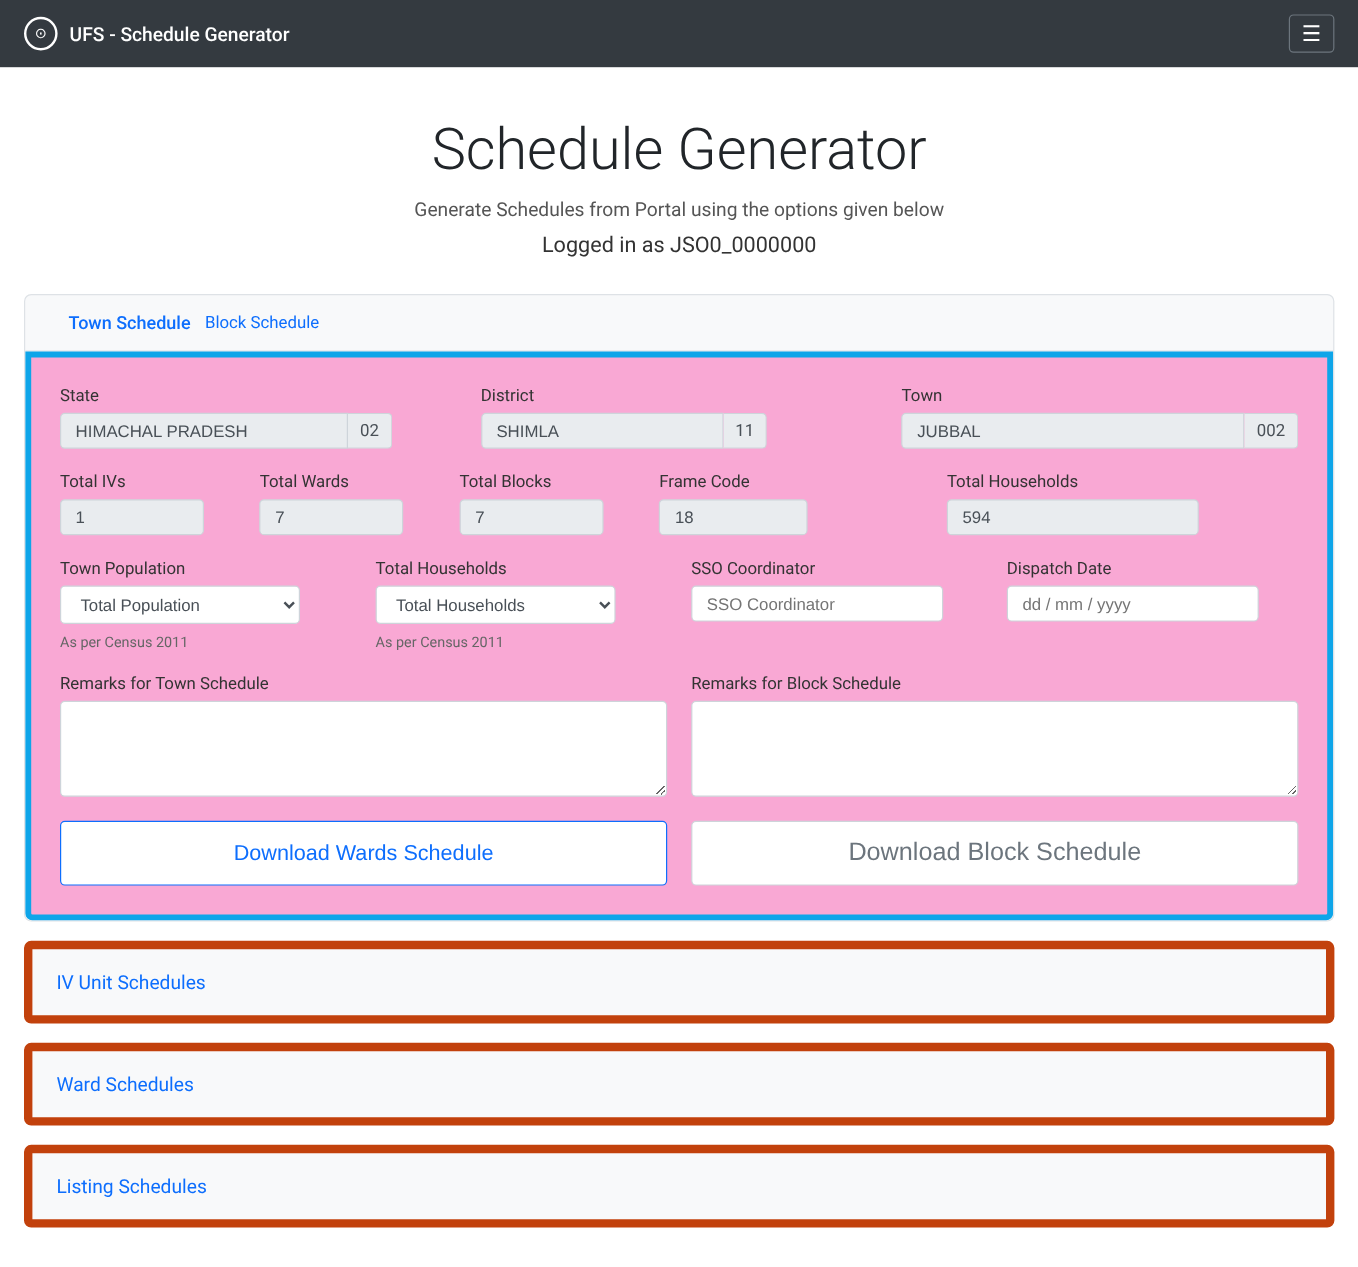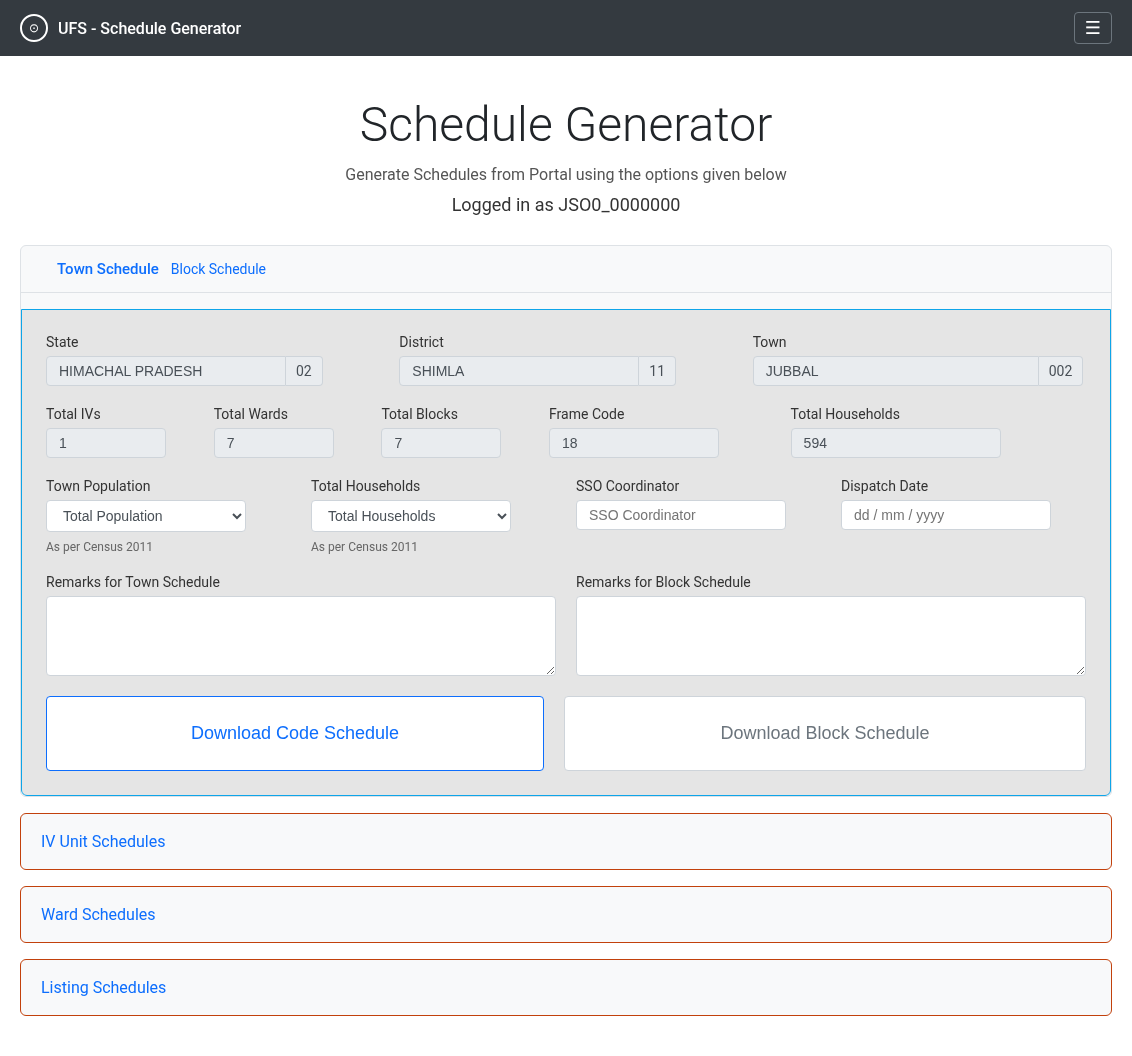--- a/index.html
+++ b/index.html
@@ -94,25 +94,25 @@
     }
     .tab-inactive {
       color: #0d6efd;
       font-size: 14px;
       cursor: pointer;
       text-decoration: none;
     }
 
     
     .form-area {
-      background: #e5e5e5;
-      border: 1px solid #0ea5e9;
+      background: #f9a8d4;
+      border: 5px solid #0ea5e9;
       border-radius: 0 0 6px 6px;
       padding: 24px;
-      margin: 16px 0 0 0;
+      margin: 0 0 0 0;
     }
 
     .form-row {
       display: flex;
       gap: 20px;
       margin-bottom: 20px;
       flex-wrap: wrap;
     }
     .form-group {
       display: flex;
@@ -225,34 +225,34 @@
       border: 1px solid #0d6efd;
       border-radius: 4px;
       color: #0d6efd;
       font-size: 18px;
       font-weight: 400;
       cursor: pointer;
       text-align: center;
     }
     .btn-download-block {
       flex: 1;
-      padding: 26px;
+      padding: 14px;
       background: #fff;
       border: 1px solid #ced4da;
       border-radius: 4px;
       color: #6c757d;
-      font-size: 18px;
+      font-size: 21px;
       font-weight: 400;
       cursor: pointer;
       text-align: center;
     }
 
     
     .section-card {
-      border: 1px solid #c2410c;
+      border: 7px solid #c2410c;
       border-radius: 6px;
       background: #f8f9fa;
       margin-bottom: 16px;
       padding: 18px 20px;
     }
     .section-link {
       color: #0d6efd;
       font-size: 16px;
       font-weight: 400;
       text-decoration: none;
@@ -288,21 +288,21 @@
         <div class="form-group state-group">
           <label class="form-label">State</label>
           <div class="input-with-badge">
             <input type="text" class="form-control" style="width: 240px;" readonly="" value="HIMACHAL PRADESH">
             <span class="input-badge">02</span>
           </div>
         </div>
         <div class="form-group district-group">
           <label class="form-label">District</label>
           <div class="input-with-badge">
-            <input type="text" class="form-control" style="width: 240px;" readonly="" value="SHIMLA">
+            <input type="text" class="form-control" style="width: 202px;" readonly="" value="SHIMLA">
             <span class="input-badge">11</span>
           </div>
         </div>
         <div class="form-group town-group">
           <label class="form-label">Town</label>
           <div class="input-with-badge">
             <input type="text" class="form-control" style="width: 286px;" readonly="" value="JUBBAL">
             <span class="input-badge">002</span>
           </div>
         </div>
@@ -316,21 +316,21 @@
         <div class="form-group wards-group">
           <label class="form-label">Total Wards</label>
           <input type="text" class="form-control" style="width: 120px;" readonly="" value="7">
         </div>
         <div class="form-group blocks-group">
           <label class="form-label">Total Blocks</label>
           <input type="text" class="form-control" style="width: 120px;" readonly="" value="7">
         </div>
         <div class="form-group frame-group">
           <label class="form-label">Frame Code</label>
-          <input type="text" class="form-control" style="width: 170px;" readonly="" value="18">
+          <input type="text" class="form-control" style="width: 124px;" readonly="" value="18">
         </div>
         <div class="form-group hh-group">
           <label class="form-label">Total Households</label>
           <input type="text" class="form-control" style="width: 210px;" readonly="" value="594">
         </div>
       </div>
 
       <div class="form-row">
         <div class="form-group pop-group">
           <label class="form-label">Town Population</label>
@@ -361,21 +361,21 @@
           <label class="form-label">Remarks for Town Schedule</label>
           <textarea class="remarks-textarea" style=""></textarea>
         </div>
         <div class="remarks-group">
           <label class="form-label">Remarks for Block Schedule</label>
           <textarea class="remarks-textarea" style=""></textarea>
         </div>
       </div>
 
       <div class="buttons-row">
-        <button class="btn-download-town">Download Code Schedule</button>
+        <button class="btn-download-town">Download Wards Schedule</button>
         <button class="btn-download-block">Download Block Schedule</button>
       </div>
     </div>
   </div>
 
   <div class="section-card">
     <a class="section-link">IV Unit Schedules</a>
   </div>
 
   <div class="section-card">

